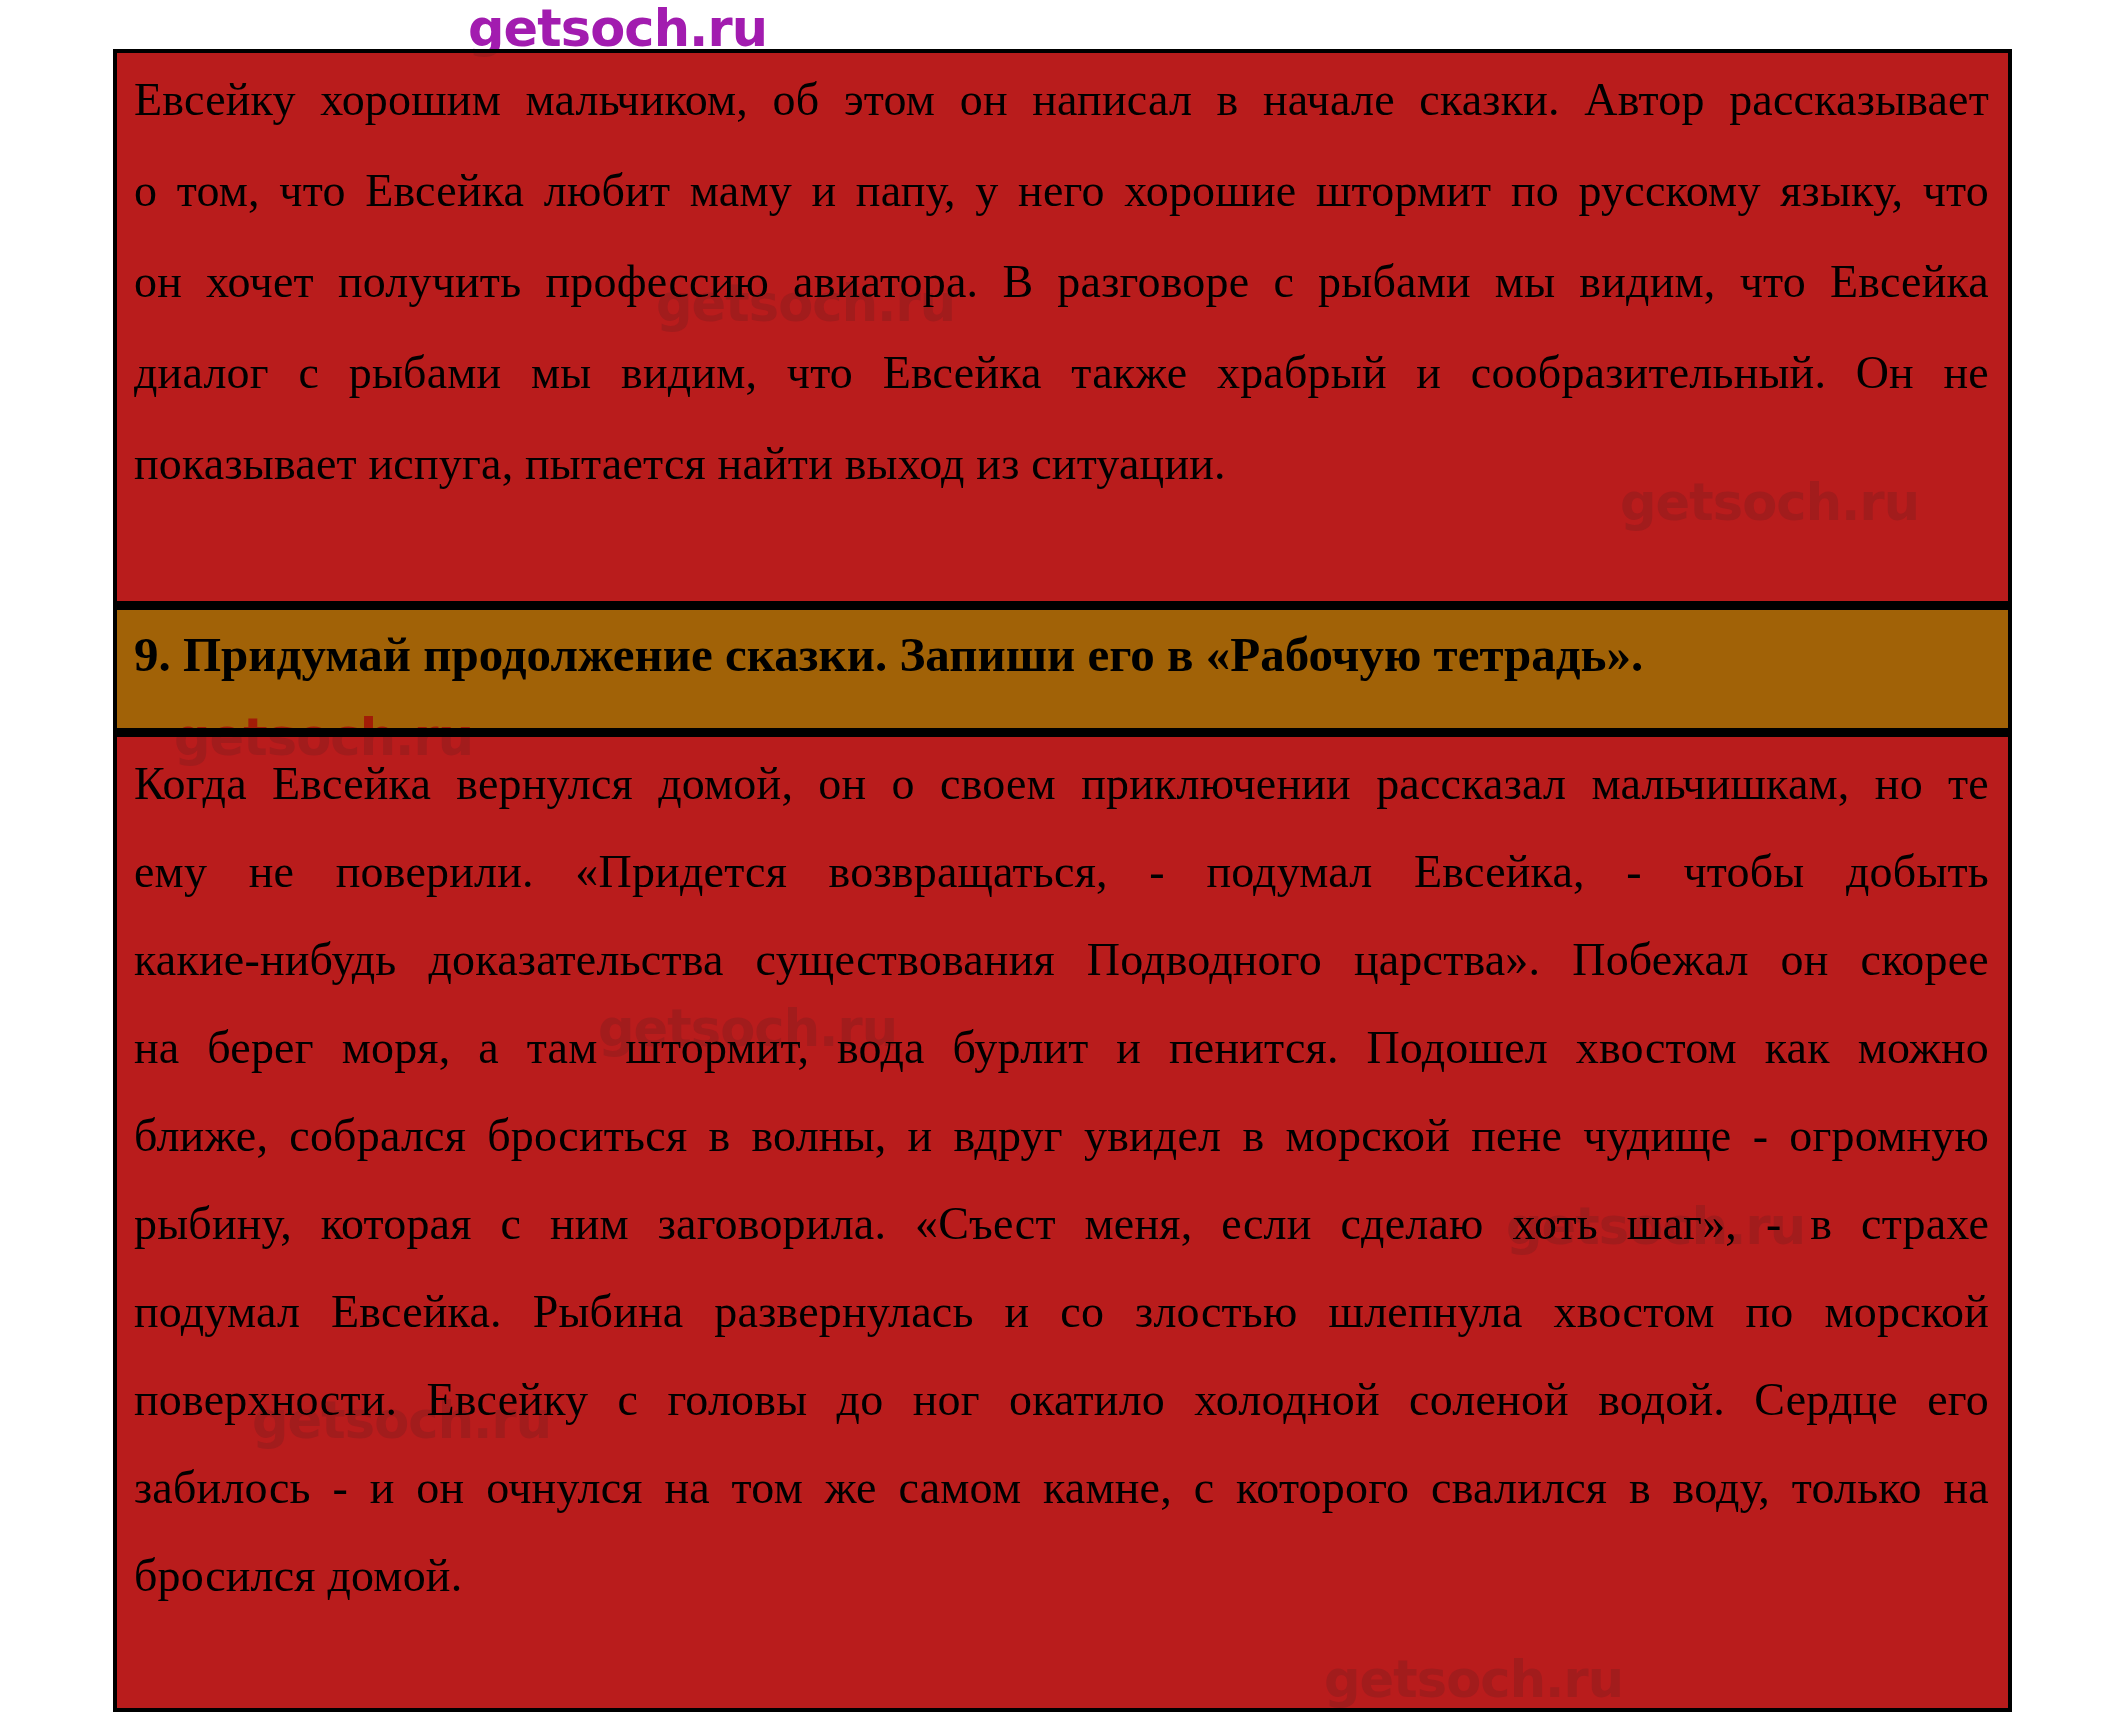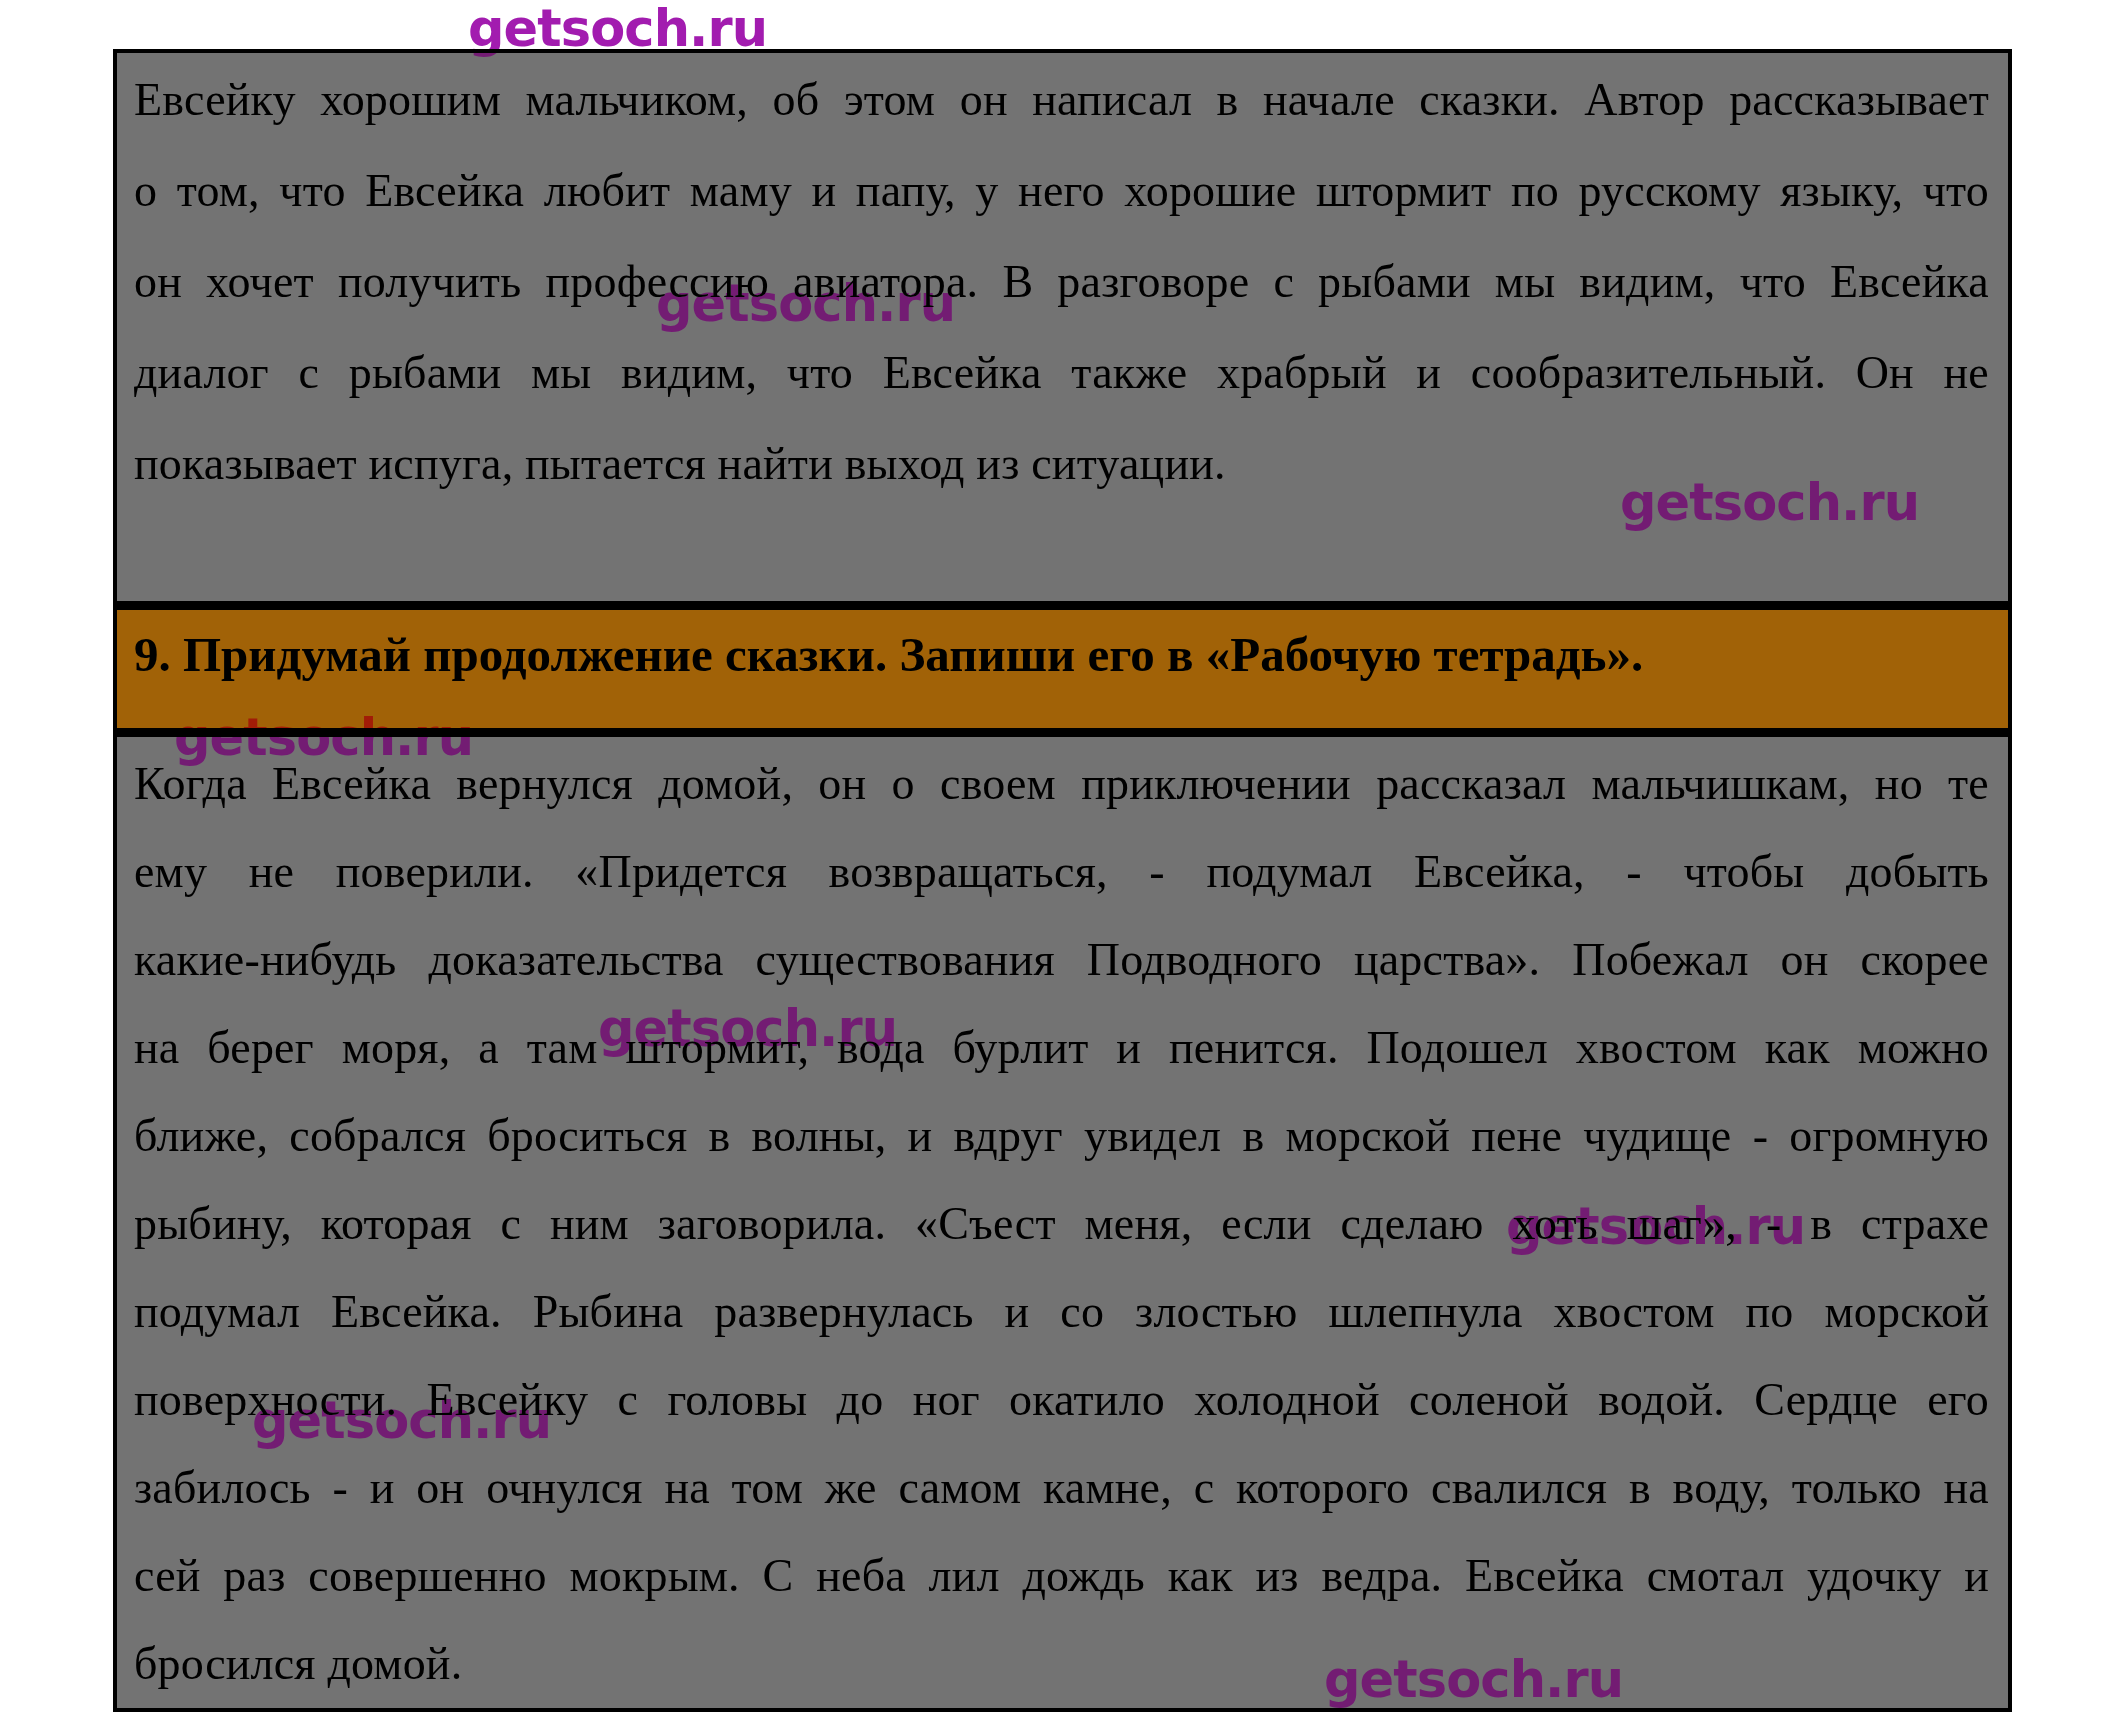--- a/index.html
+++ b/index.html
@@ -13,21 +13,21 @@
   }
   .doc-column{
     position:absolute;
     left:113px;top:49px;
     width:1899px;
   }
   .tbox{
     box-sizing:border-box;
     width:1899px;
     border:4.3px solid #000000;
-    background:#737373;
+    background:#b91c1c;
   }
   .box-para1{height:556px;padding:0.9px 19px 0 17px;}
   .box-question{
     height:127px;
     background:#a16207;
     border-top-width:5.1px;
     padding:17px 19px 0 17px;
   }
   .box-para2{height:980px;padding:3.4px 19px 0 17px;border-top-width:5.1px;}
   .tline{
@@ -82,21 +82,20 @@
     <div class="tbox box-para2">
       <div class="tline">Когда Евсейка вернулся домой, он о своем приключении рассказал мальчишкам, но те</div>
       <div class="tline">ему не поверили. «Придется возвращаться, - подумал Евсейка, - чтобы добыть</div>
       <div class="tline">какие-нибудь доказательства существования Подводного царства». Побежал он скорее</div>
       <div class="tline">на берег моря, а там штормит, вода бурлит и пенится. Подошел хвостом как можно</div>
       <div class="tline">ближе, собрался броситься в волны, и вдруг увидел в морской пене чудище - огромную</div>
       <div class="tline">рыбину, которая с ним заговорила. «Съест меня, если сделаю хоть шаг», - в страхе</div>
       <div class="tline">подумал Евсейка. Рыбина развернулась и со злостью шлепнула хвостом по морской</div>
       <div class="tline">поверхности. Евсейку с головы до ног окатило холодной соленой водой. Сердце его</div>
       <div class="tline">забилось - и он очнулся на том же самом камне, с которого свалился в воду, только на</div>
-      <div class="tline">сей раз совершенно мокрым. С неба лил дождь как из ведра. Евсейка смотал удочку и</div>
       <div class="tline lastline">бросился домой.</div>
     </div>
 
   </div>
 
   <div class="watermark" style="left:468px;top:3.4px;">getsoch.ru</div>
   <div class="watermark" style="left:656px;top:278px;">getsoch.ru</div>
   <div class="watermark" style="left:1620px;top:477px;">getsoch.ru</div>
   <div class="watermark" style="left:174px;top:712px;">getsoch.ru</div>
   <div class="watermark" style="left:598px;top:1003px;">getsoch.ru</div>

